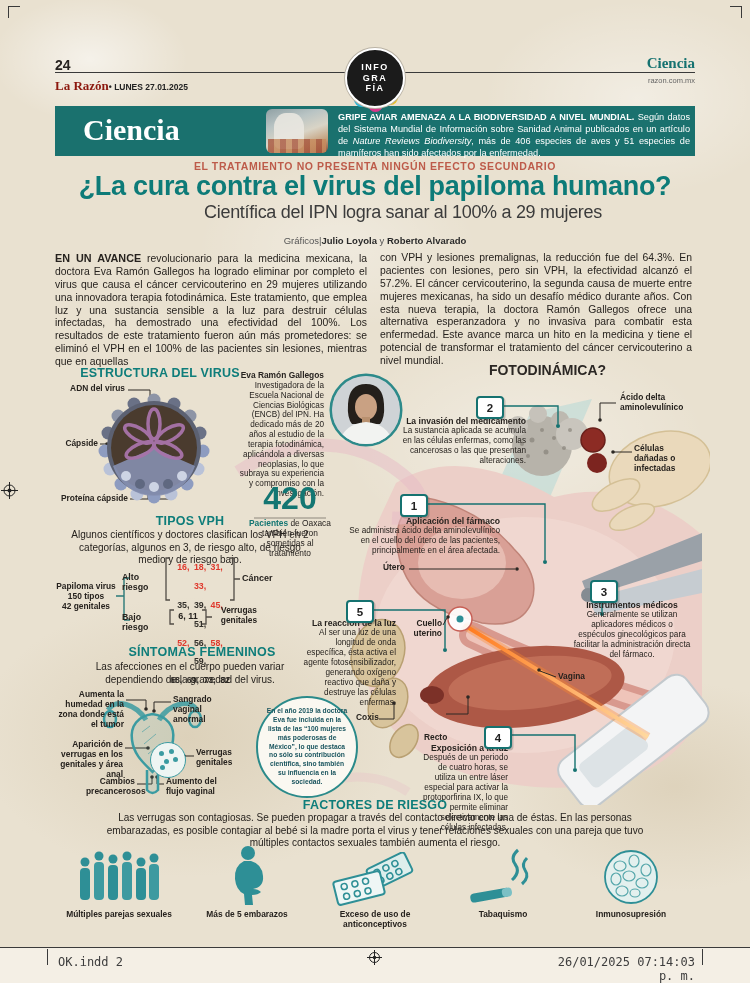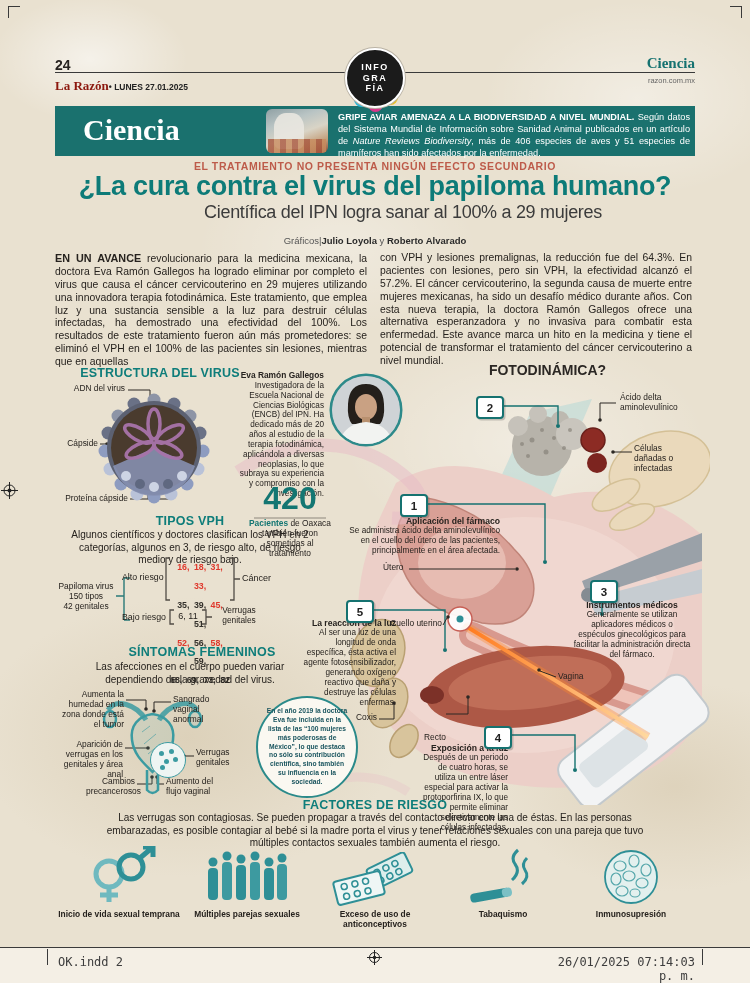--- a/index.html
+++ b/index.html
@@ -10,21 +10,21 @@
       radial-gradient(140px 90px at 12% 6%, rgba(255,255,255,.55), transparent 70%),
       radial-gradient(220px 140px at 85% 10%, rgba(255,255,255,.40), transparent 70%),
       radial-gradient(260px 160px at 70% 45%, rgba(255,255,255,.35), transparent 70%),
       radial-gradient(300px 200px at 25% 75%, rgba(210,196,168,.55), transparent 70%),
       radial-gradient(240px 150px at 90% 80%, rgba(213,199,172,.55), transparent 70%),
       radial-gradient(200px 120px at 45% 25%, rgba(255,255,255,.30), transparent 70%);}
   .abs{position:absolute;}
   .ctr{text-align:center;}
   .rgt{text-align:right;}
   .jst{text-align:justify;}
-  .lbl{font-weight:normal;font-size:8.4px;line-height:1.18;color:#26221e;}
+  .lbl{font-weight:bold;font-size:8.4px;line-height:1.18;color:#26221e;}
   .steptext{font-size:8.2px;line-height:1.22;color:#26221e;}
   .steptext b{display:block;font-size:8.6px;}
   .stepnum{width:24px;height:19px;background:#fff;border:2px solid #157270;border-radius:4px;
     font-weight:bold;font-size:11.5px;display:flex;align-items:center;justify-content:center;
     color:#222;box-shadow:1.5px 1.5px 0 rgba(60,60,60,.25);z-index:5;}
   .sect-title{font-weight:bold;color:#0e7d7a;font-size:12.5px;letter-spacing:.2px;}
   .sect-desc{font-size:10px;line-height:1.25;color:#26221e;}
   .num{font-weight:bold;font-size:8.8px;color:#33302b;}
   .num.red{color:#df382c;}
   .numrow{line-height:1.18;text-align:center;}
@@ -304,20 +304,23 @@
 
   <div class="abs stepnum" style="left:400px;top:494px;">1</div>
   <div class="abs stepnum" style="left:476px;top:396px;">2</div>
   <div class="abs stepnum" style="left:590px;top:580px;">3</div>
   <div class="abs stepnum" style="left:484px;top:726px;">4</div>
   <div class="abs stepnum" style="left:346px;top:600px;">5</div>
 
   <div class="abs steptext rgt" style="left:348px;top:516px;width:152px;">
     <b>Aplicación del fármaco</b><span>Se administra ácido delta aminolevulínico en el cuello del útero de las pacientes, principalmente en el área afectada.</span>
   </div>
+  <div class="abs steptext rgt" style="left:396px;top:416px;width:130px;">
+    <b>La invasión del medicamento</b><span>La sustancia aplicada se acumula en las células enfermas, como las cancerosas o las que presentan alteraciones.</span>
+  </div>
   <div class="abs steptext ctr" style="left:572px;top:600px;width:120px;">
     <b>Instrumentos médicos</b><span>Generalmente se utilizan aplicadores médicos o espéculos ginecológicos para facilitar la administración directa del fármaco.</span>
   </div>
   <div class="abs steptext rgt" style="left:416px;top:743px;width:92px;">
     <b>Exposición a la luz</b><span>Después de un periodo de cuatro horas, se utiliza un entre láser especial para activar la protoporfirina IX, lo que permite eliminar selectivamente las células infectadas.</span>
   </div>
   <div class="abs steptext rgt" style="left:296px;top:618px;width:100px;">
     <b>La reacción de la luz</b><span>Al ser una luz de una longitud de onda específica, ésta activa el agente fotosensibilizador, generando oxígeno reactivo que daña y destruye las células enfermas.</span>
   </div>
 
@@ -409,33 +412,20 @@
   <div class="abs lbl rgt" style="left:86px;top:777px;width:49px;">Cambios precancerosos</div>
   <div class="abs lbl" style="left:166px;top:777px;width:62px;">Aumento del flujo vaginal</div>
 
   <div class="abs" id="fact-circle" style="left:256px;top:696px;">
     <span>En el año 2019 la doctora Eva fue incluida en la lista de las “100 mujeres más poderosas de México”, lo que destaca no sólo su contribución científica, sino también su influencia en la sociedad.</span>
   </div>
 
   <div class="abs ctr sect-title" style="left:0;top:798px;width:750px;">FACTORES DE RIESGO</div>
   <div class="abs ctr sect-desc" style="left:105px;top:812px;width:540px;">Las verrugas son contagiosas. Se pueden propagar a través del contacto directo con una de éstas. En las personas embarazadas, es posible contagiar al bebé si la madre porta el virus y tener relaciones sexuales con una pareja que tuvo múltiples contactos sexuales también aumenta el riesgo.</div>
   <div class="abs" style="left:55px;top:840px;width:640px;display:flex;">
-    <div class="fi">
-      <div class="icw">
-          <svg width="84" height="60" viewBox="0 0 84 60">
-        <g fill="none" stroke-width="5">
-          <circle cx="32" cy="28" r="13" stroke="#6fb9bf"></circle>
-          <path d="M32,41 V56 M23,49 H41" stroke="#6fb9bf"></path>
-          <circle cx="54" cy="21" r="12" stroke="#2e8f96"></circle>
-          <path d="M63,12 L76,1 M66,1 h10 v10" stroke="#2e8f96"></path>
-        </g>
-      </svg>
-        </div>
-      <div class="fl">Inicio de vida sexual temprana</div>
-    </div>
     <div class="fi">
       <div class="icw">
           <svg width="84" height="58" viewBox="0 0 84 58">
         <g fill="#2e8f96">
           <circle cx="8" cy="14" r="4.5"></circle>
               <rect x="3" y="20" width="10" height="32" rx="4"></rect>
           <circle cx="22" cy="8" r="4.5"></circle>
               <rect x="17" y="14" width="10" height="38" rx="4" fill="#3d9aa0"></rect>
           <circle cx="36" cy="11" r="4.5"></circle>
               <rect x="31" y="17" width="10" height="35" rx="4"></rect>
@@ -445,20 +435,31 @@
               <rect x="59" y="20" width="10" height="32" rx="4"></rect>
           <circle cx="77" cy="10" r="4.5"></circle>
               <rect x="72" y="16" width="10" height="36" rx="4" fill="#3d9aa0"></rect>
         </g>
       </svg>
         </div>
       <div class="fl">Múltiples parejas sexuales</div>
     </div>
     <div class="fi">
       <div class="icw">
+          <svg width="50" height="62" viewBox="0 0 50 62">
+        <g fill="#2e8f96">
+          <circle cx="26" cy="9" r="7"></circle>
+          <path d="M22,17 q-10,5 -9,18 q1,11 9,15 l1,11 h8 l-1,-10 q6,0 9,-3 q-3,-3 -8,-3 q11,-2 10,-13 q-1,-12 -12,-15 z"></path>
+        </g>
+      </svg>
+        </div>
+      <div class="fl">Más de 5 embarazos</div>
+    </div>
+    <div class="fi">
+      <div class="icw">
           <svg width="88" height="54" viewBox="0 0 88 54">
         <g transform="rotate(-26 58 20)">
           <rect x="38" y="8" width="42" height="22" rx="3" fill="#ddeeec" stroke="#2e8f96" stroke-width="2"></rect>
           <g fill="none" stroke="#2e8f96" stroke-width="1.5">
             <circle cx="47" cy="15" r="3"></circle>
                 <circle cx="57" cy="15" r="3"></circle>
                 <circle cx="67" cy="15" r="3"></circle>
             <circle cx="47" cy="24" r="3"></circle>
                 <circle cx="57" cy="24" r="3"></circle>
                 <circle cx="67" cy="24" r="3"></circle>

